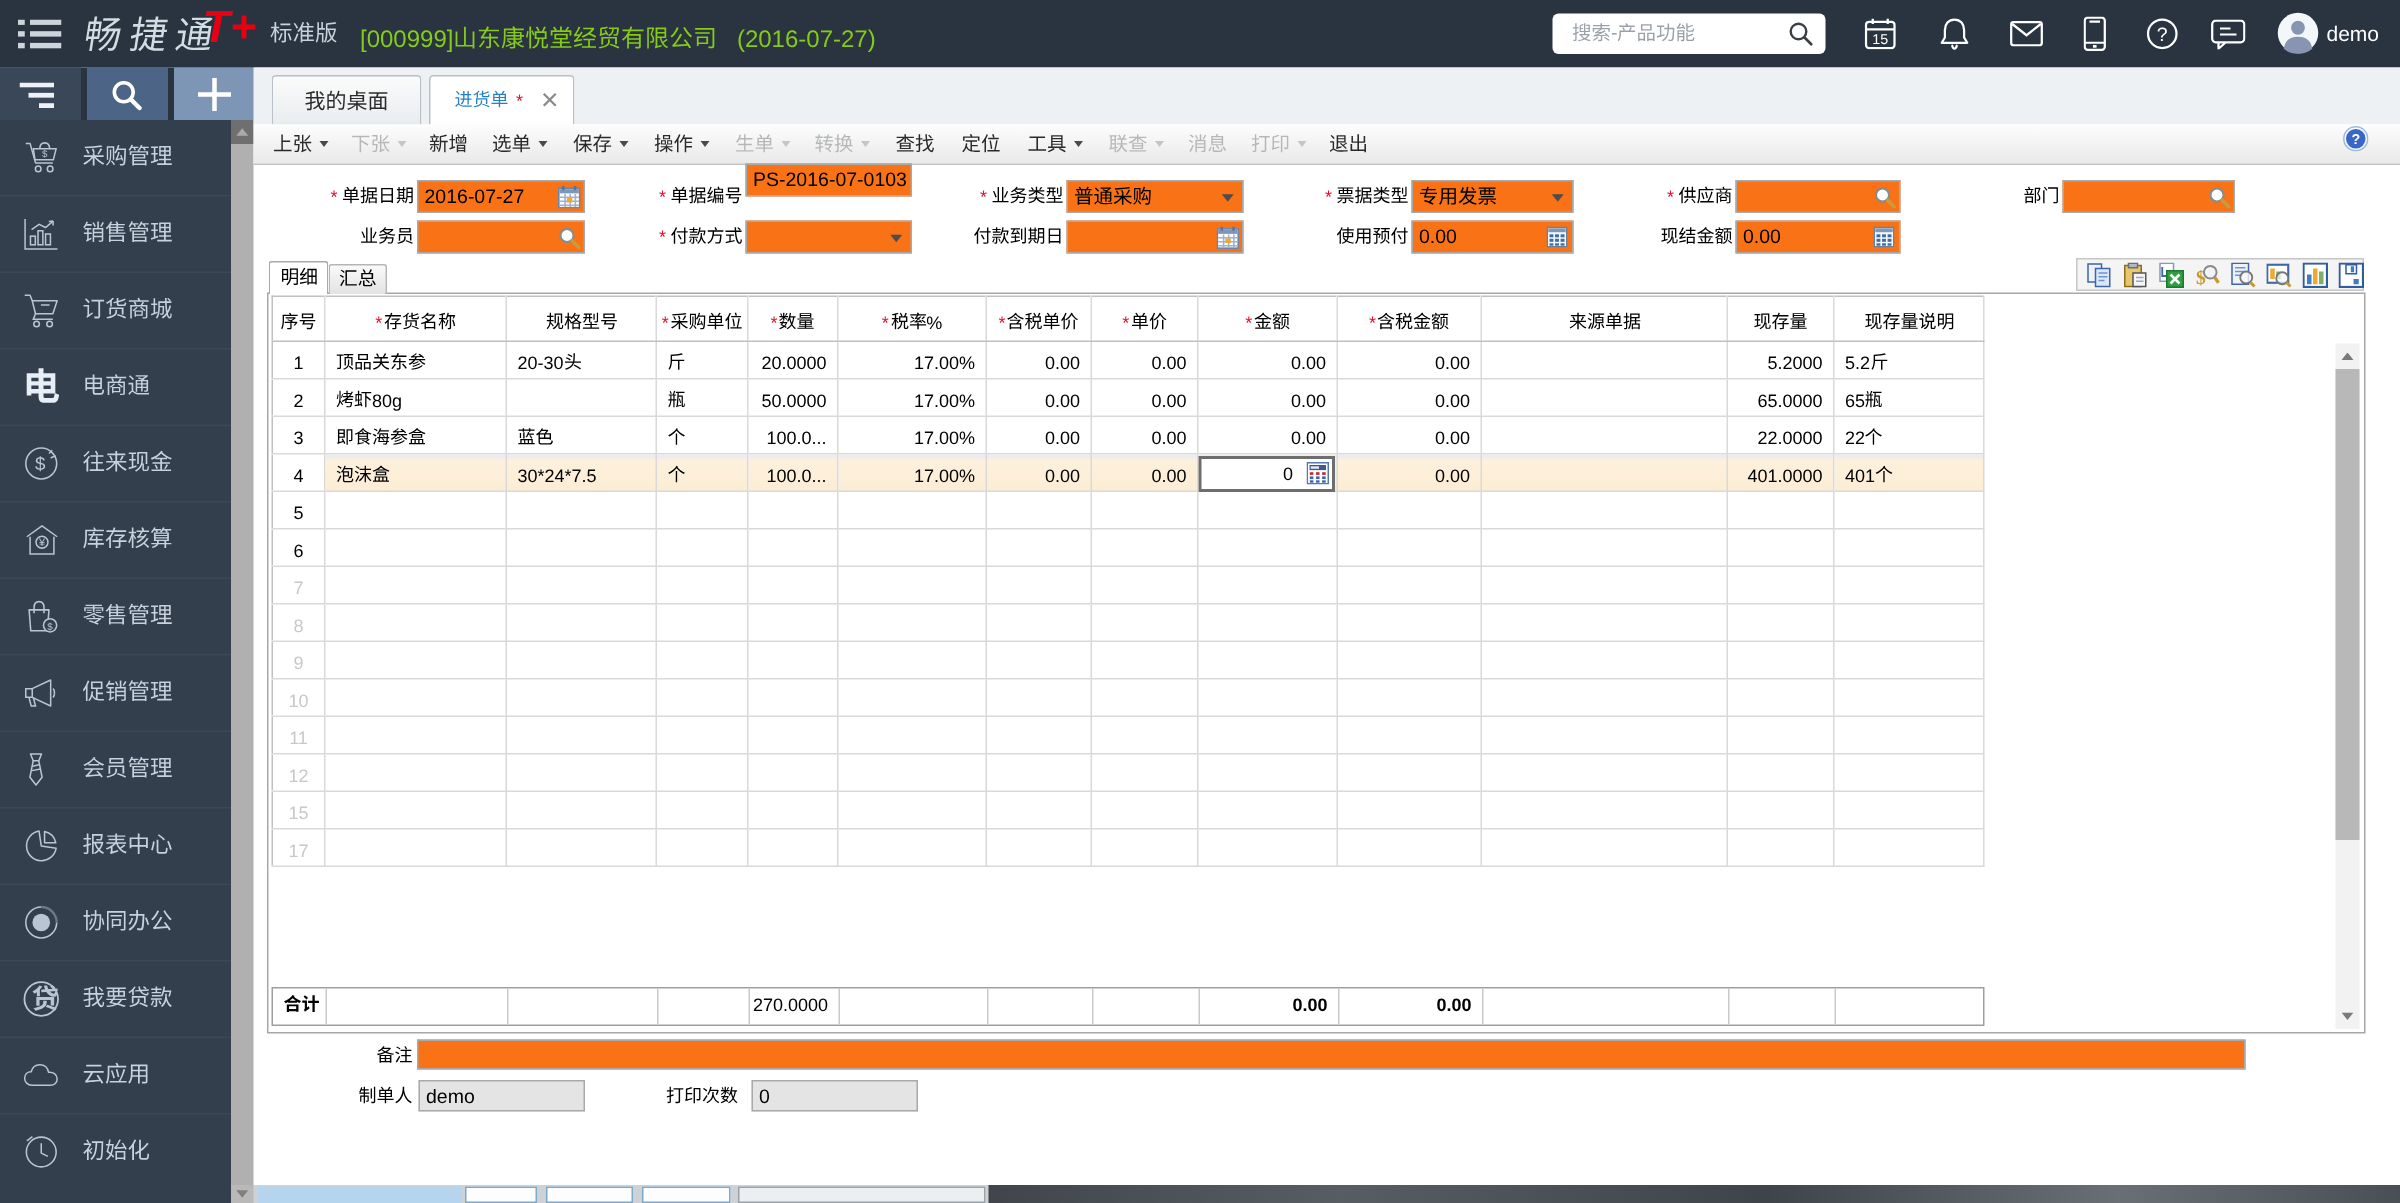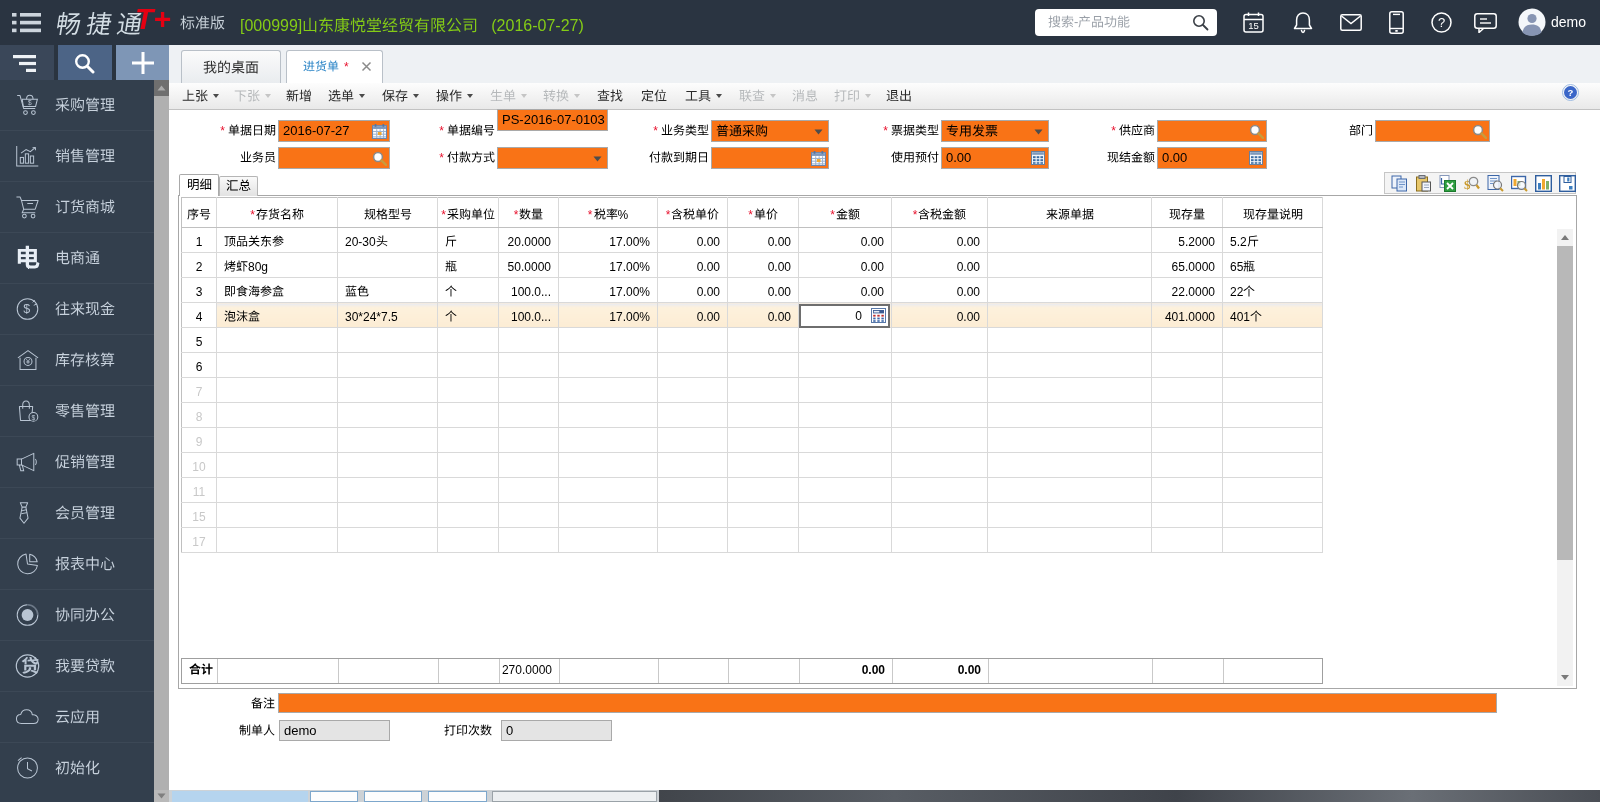--- a/index.html
+++ b/index.html
@@ -1113,20 +1113,35 @@
           <td></td>
           <td></td>
           <td></td>
           <td></td>
           <td></td>
           <td></td>
           <td></td>
           <td></td>
         </tr>
         <tr class="gr">
+          <td class="ctr">12</td>
+          <td></td>
+          <td></td>
+          <td></td>
+          <td></td>
+          <td></td>
+          <td></td>
+          <td></td>
+          <td></td>
+          <td></td>
+          <td></td>
+          <td></td>
+          <td></td>
+        </tr>
+        <tr class="gr">
           <td class="ctr">15</td>
           <td></td>
           <td></td>
           <td></td>
           <td></td>
           <td></td>
           <td></td>
           <td></td>
           <td></td>
           <td></td>

